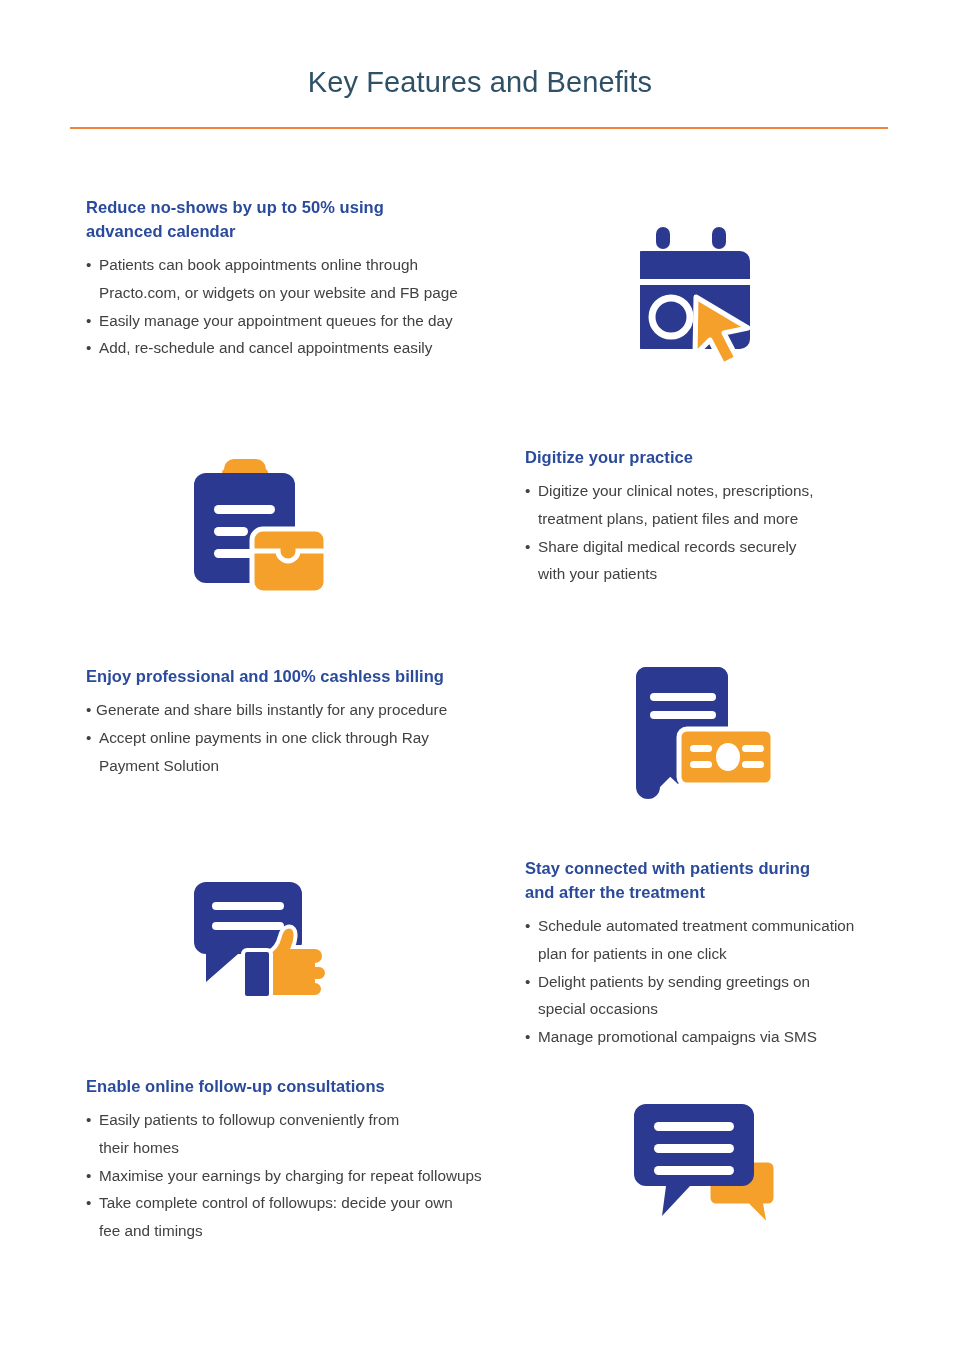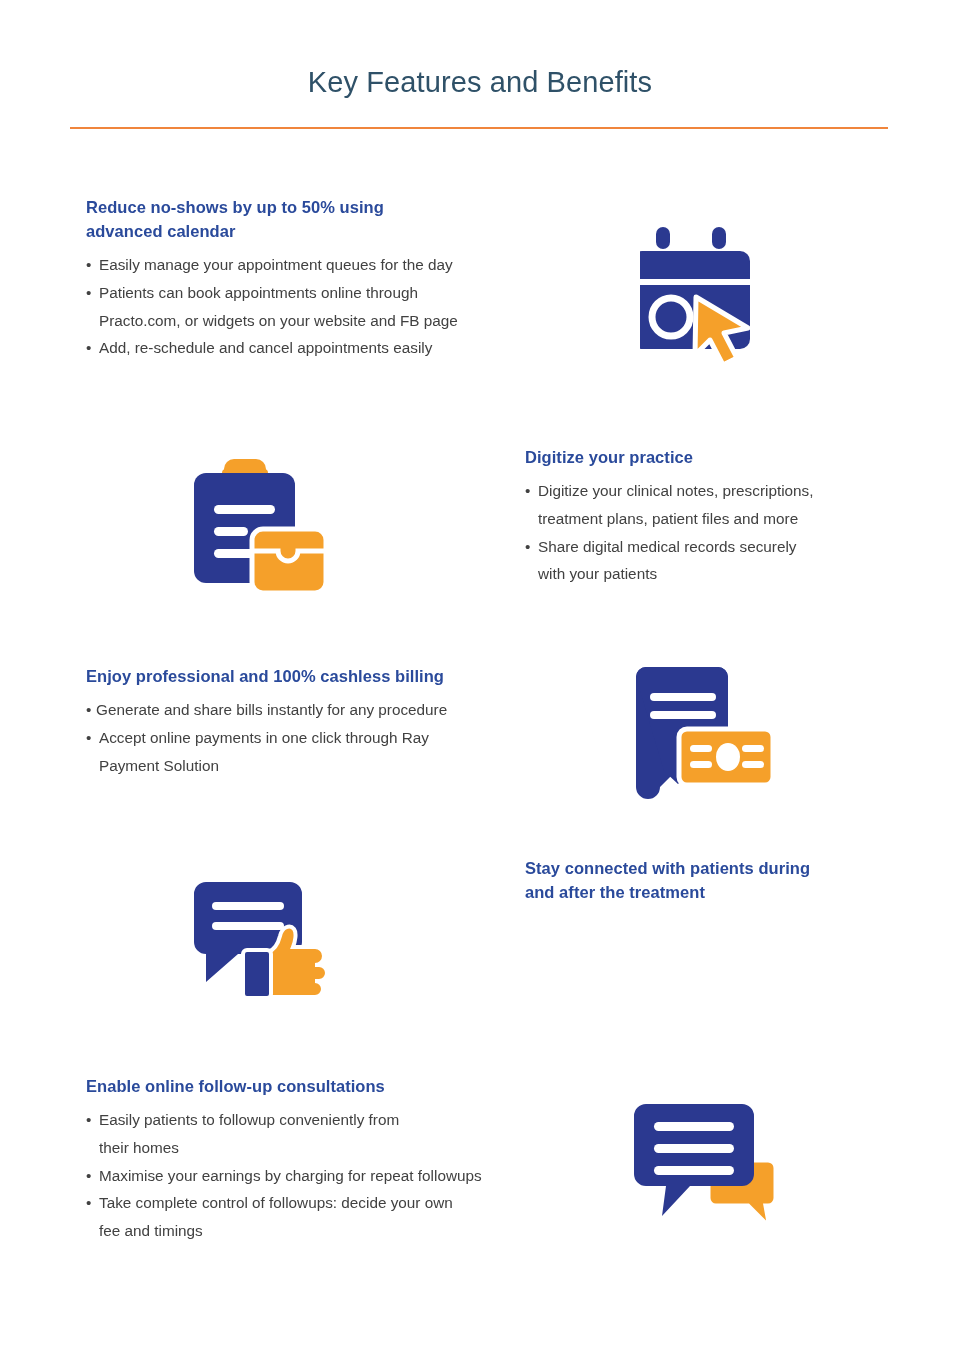--- a/index.html
+++ b/index.html
@@ -85,23 +85,23 @@
 
 <div class="page">
 
   <h1 class="page-title">Key Features and Benefits</h1>
   <div class="title-rule"></div>
 
   <div class="section" style="left:86px; top:196px; width:470px;">
     <div class="sec-head" style="white-space: pre-line;">Reduce no-shows by up to 50% using
 advanced calendar</div>
     <ul class="bullets">
-      <li style="white-space: pre-line;">Easily manage your appointment queues for the day</li>
       <li style="white-space: pre-line;">Patients can book appointments online through
 Practo.com, or widgets on your website and FB page</li>
+      <li style="white-space: pre-line;">Easily manage your appointment queues for the day</li>
       <li style="white-space: pre-line;">Add, re-schedule and cancel appointments easily</li>
     </ul>
   </div>
 
   <div class="icon" style="left:640px; top:227px;">
     <svg width="130" height="140" viewBox="0 0 130 140" aria-hidden="true">
       <rect x="16" y="0" width="14" height="22" rx="7" fill="#2B3990"></rect>
       <rect x="72" y="0" width="14" height="22" rx="7" fill="#2B3990"></rect>
       <path d="M2 24 h98 a10 10 0 0 1 10 10 v18 H-8 v-18 a10 10 0 0 1 10 -10 z" fill="#2B3990"></path>
       <path d="M-8 58 H110 v54 a10 10 0 0 1 -10 10 H2 a10 10 0 0 1 -10 -10 z" fill="#2B3990"></path>
@@ -153,20 +153,27 @@
       <rect x="58" y="96" width="22" height="7" rx="3.5" fill="#ffffff"></rect>
       <ellipse cx="96" cy="92" rx="12" ry="14" fill="#ffffff"></ellipse>
       <rect x="110" y="80" width="22" height="7" rx="3.5" fill="#ffffff"></rect>
       <rect x="110" y="96" width="22" height="7" rx="3.5" fill="#ffffff"></rect>
     </svg>
   </div>
 
   <div class="section" style="left:525px; top:857px; width:410px;">
     <div class="sec-head" style="white-space: pre-line;">Stay connected with patients during
 and after the treatment</div>
+    <ul class="bullets">
+      <li style="white-space: pre-line;">Schedule automated treatment communication
+plan for patients in one click</li>
+      <li style="white-space: pre-line;">Delight patients by sending greetings on
+special occasions</li>
+      <li style="white-space: pre-line;">Manage promotional campaigns via SMS</li>
+    </ul>
   </div>
 
   <div class="icon" style="left:190px; top:878px;">
     <svg width="140" height="120" viewBox="0 0 140 120" aria-hidden="true">
       <path d="M4 16 a12 12 0 0 1 12 -12 h84 a12 12 0 0 1 12 12 v48 a12 12 0 0 1 -12 12 h-52 l-32 28 v-28 h-0 a12 12 0 0 1 -12 -12 z" fill="#2B3990"></path>
       <rect x="22" y="24" width="72" height="8" rx="4" fill="#ffffff"></rect>
       <rect x="22" y="44" width="72" height="8" rx="4" fill="#ffffff"></rect>
       <path d="M78 74 c6 -2 10 -8 12 -16 c2 -9 10 -12 14 -7 c3 4 1 13 -1 18 h22 a9 9 0 0 1 0 18 h4 a8 8 0 0 1 0 16 h-4 a8 8 0 0 1 0 16 h-52 v-45 z" fill="#F5A02A" stroke="#ffffff" stroke-width="4"></path>
       <rect x="53" y="72" width="28" height="48" rx="4" fill="#2B3990" stroke="#ffffff" stroke-width="4"></rect>
     </svg>

